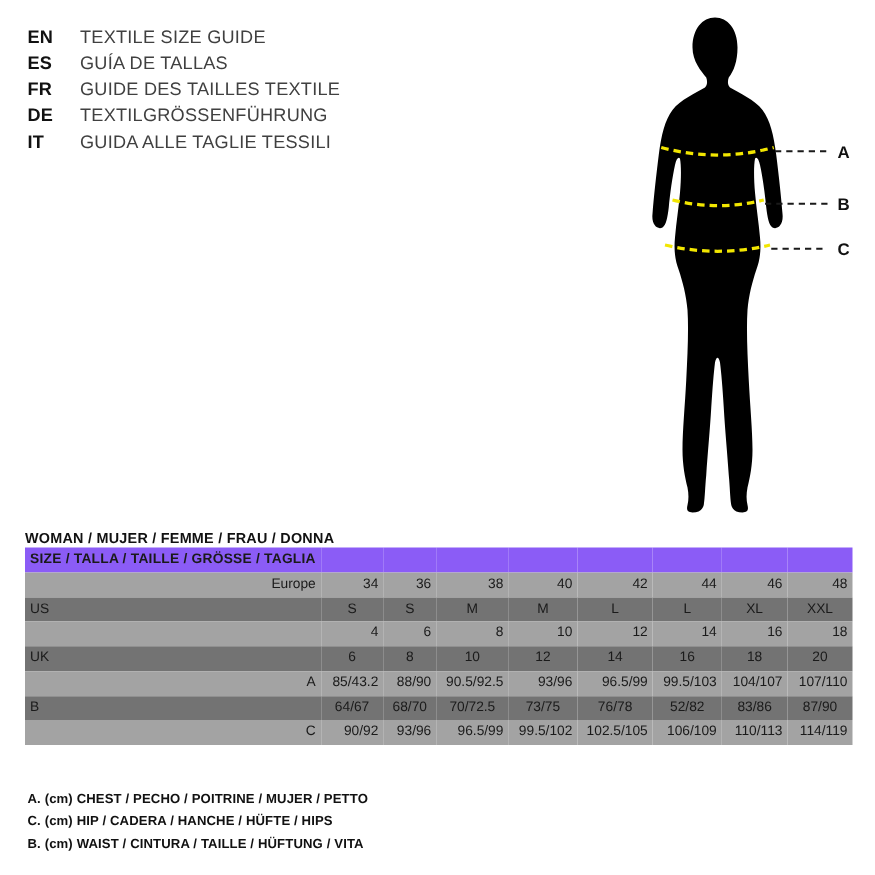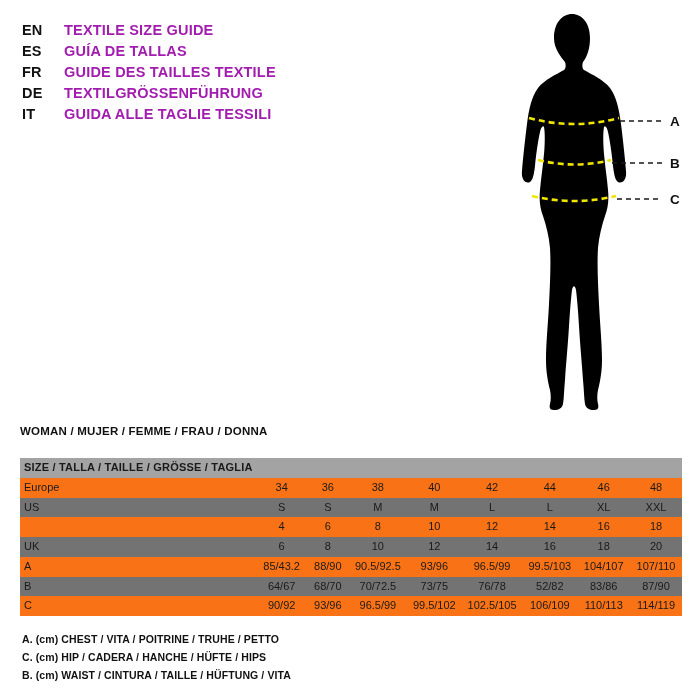--- a/index.html
+++ b/index.html
@@ -30,23 +30,23 @@
   }
   .title-lang {
     width: 42px;
     font-size: 14.5px;
     font-weight: bold;
     letter-spacing: 0.2px;
     color: #111;
   }
   .title-text {
     font-size: 14.5px;
-    font-weight: bold;
+    font-weight: normal;
     letter-spacing: 0.2px;
-    color: #a21caf;
+    color: #404040;
     white-space: nowrap;
   }
 
   
   .figure-area {
     position: absolute;
     right: 8px;
     top: 8px;
     width: 200px;
     height: 420px;
@@ -57,41 +57,41 @@
   .table-wrap {
     position: absolute;
     left: 20px;
     top: 425px;
     width: 662px;
   }
   .woman-label {
     font-size: 11.5px;
     font-weight: bold;
     letter-spacing: 0.2px;
-    margin-bottom: 21px;
+    margin-bottom: 1px;
     color: #111;
   }
   table.size-table {
     border-collapse: collapse;
     width: 662px;
     font-size: 11px;
   }
   table.size-table td {
     padding: 3px 4px;
     line-height: 1.25;
     color: #1a1a1a;
     white-space: nowrap;
   }
   .row-head td {
-    background: #a3a3a3;
+    background: #8b5cf6;
     font-weight: bold;
     font-size: 11px;
     letter-spacing: 0.2px;
   }
-  .row-shade td { background: #f97316; }
+  .row-shade td { background: #a3a3a3; text-align: right; }
   .row-plain td { background: #737373; }
   .c-label {
     width: 96px;
     text-align: left;
     padding-left: 6px;
   }
   .c-val {
     width: 70px;
     text-align: center;
   }
@@ -300,16 +300,16 @@
         <td class="c-val">102.5/105</td>
         <td class="c-val">106/109</td>
         <td class="c-val">110/113</td>
         <td class="c-val">114/119</td>
       </tr>
     </tbody>
   </table>
 </div>
 
 <div class="notes">
-  <div>A. (cm) CHEST / VITA / POITRINE / TRUHE / PETTO</div>
+  <div>A. (cm) CHEST / PECHO / POITRINE / MUJER / PETTO</div>
   <div>C. (cm) HIP / CADERA / HANCHE / HÜFTE / HIPS</div>
   <div>B. (cm) WAIST / CINTURA / TAILLE / HÜFTUNG / VITA</div>
 </div>
 
 </body></html>

